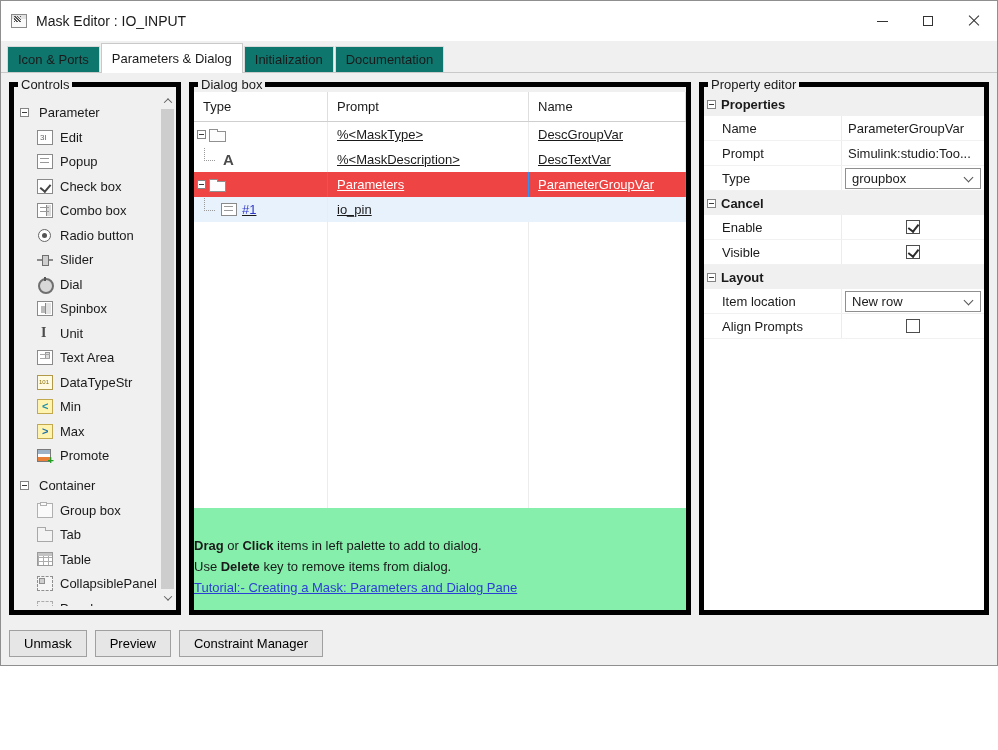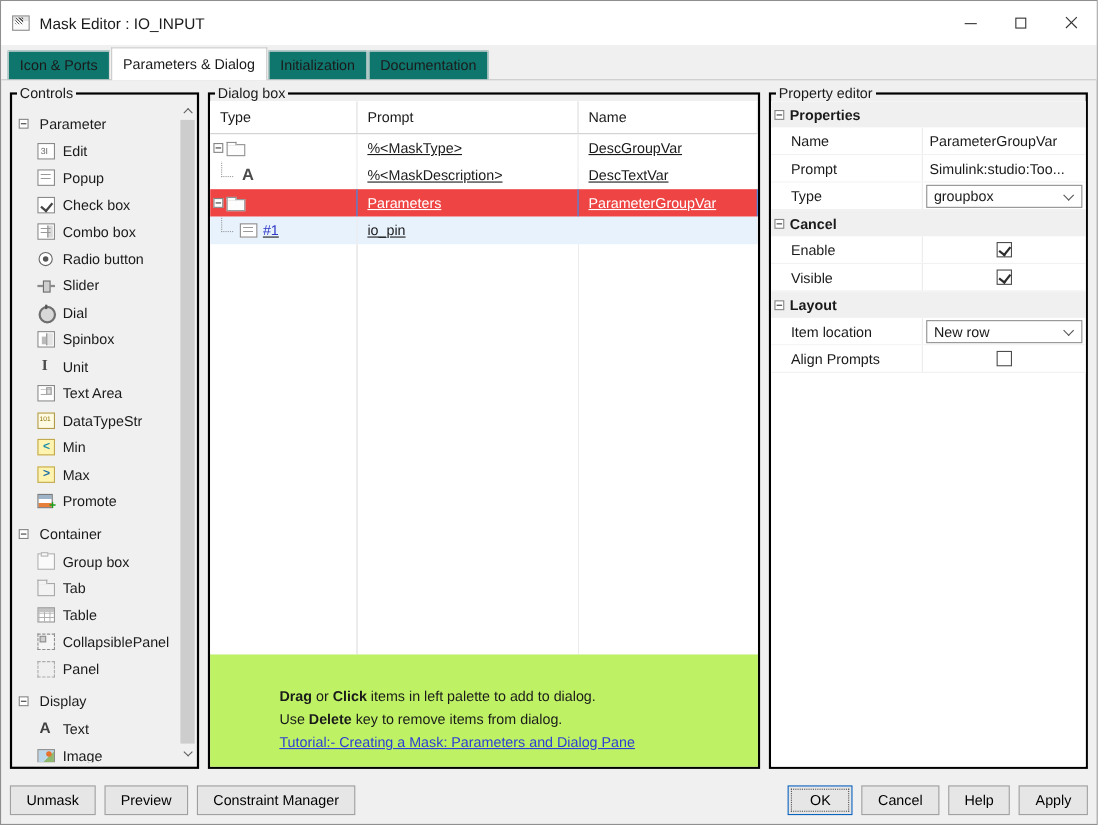--- a/index.html
+++ b/index.html
@@ -1,19 +1,19 @@
 <!DOCTYPE html>
 <html><head>
 <meta charset="utf-8">
 <style>
   * { box-sizing: border-box; margin: 0; padding: 0; }
   html,body { width: 998px; height: 750px; }
   body { font-family: "Liberation Sans", sans-serif; font-size: 13px; color: #1a1a1a; background:#fff; }
 
-  .window { width: 998px; height: 750px; border: 1px solid #8f8f8f; background: #f0f0f0;
+  .window { width: 998px; height: 666px; border: 1px solid #8f8f8f; background: #f0f0f0;
             display: flex; flex-direction: column; overflow: hidden; }
 
   
   .titlebar { height: 40px; background: #fff; display: flex; align-items: center; flex: 0 0 40px; }
   .app-icon { width: 16px; height: 14px; border: 1px solid #8a8a8a; margin-left: 10px;
               background: linear-gradient(#e3e3e3 0 4px, #fafafa 4px); position: relative; flex: 0 0 16px; }
   .app-icon::after { content:""; position:absolute; left:2px; top:1px; width:7px; height:6px;
               background: repeating-linear-gradient(45deg, #555 0 1px, transparent 1px 2px); }
   .title-text { margin-left: 9px; font-size: 14px; }
   .win-controls { margin-left: auto; display: flex; height: 100%; }
@@ -28,21 +28,21 @@
   
   .tabstrip { height: 32px; flex: 0 0 32px; background:#f0f0f0; display:flex; align-items:flex-end;
               padding-left: 6px; border-bottom: 1px solid #c9c9c9; }
   .tab { height: 26px; line-height: 25px; padding: 0 10px; background: #0f766e;
          border: 1px solid #d9d9d9; border-bottom: none; margin-right: 1px; }
   .tab.active { height: 30px; line-height: 29px; background: #fff; border-color: #c9c9c9;
                 margin-bottom: -1px; position: relative; z-index: 2; }
 
   
   .content { flex: 1; min-height: 0; display: flex; padding: 4px 8px 6px 8px; }
-  fieldset.panel { border: 2px solid #000000; background: #f0f0f0; padding: 0; min-width: 0; }
+  fieldset.panel { border: 5px solid #000000; background: #f0f0f0; padding: 0; min-width: 0; }
   legend { font-size: 13px; padding: 0 3px; margin-left: 4px; }
 
   
   .panel-left { width: 172px; flex: 0 0 172px; position: relative; }
   .ctl-body { position: relative; height: calc(100% - 4px); overflow: hidden; }
   .ctl-list { padding: 3px 16px 0 6px; }
   .sec-hdr { height: 26px; display: flex; align-items: center; gap: 10px; margin-top: 4px; }
   .sec-hdr .lbl { }
   .pal-item { height: 24.5px; display: flex; align-items: center; gap: 7px; padding-left: 17px; }
   .pal-label { white-space: nowrap; }
@@ -136,21 +136,21 @@
       background:#fdfdfd; border:1px solid #909090; border-bottom:none; }
   .ico-A { width: 16px; flex: 0 0 16px; position: relative; height: 16px; }
   .ico-A::after { content:"A"; position:absolute; left:2px; top:-1px; font-size:15px; font-weight:bold; color:#4b4b4b; }
   .ico-popup-sm { width: 16px; height: 13px; flex: 0 0 16px; border: 1px solid #8a8a8a; background:#fff; position: relative; }
   .ico-popup-sm::after { content:""; position:absolute; left:2px; right:3px; top:2px; bottom:2px;
       background: repeating-linear-gradient(#9a9a9a 0 1px, transparent 1px 4px); }
   .elbow { width: 11px; height: 16px; flex: 0 0 11px; margin-left: 7px; margin-right: 3px;
       border-left: 1px dotted #9a9a9a; border-bottom: 1px dotted #9a9a9a; transform: translateY(-7px); }
   .badge { color: #3038c8; margin-left: 2px; }
 
-  .dlg-help { height: 102px; flex: 0 0 102px; background: #bef264; display: flex; justify-content: center; padding-top: 27px; }
+  .dlg-help { height: 102px; flex: 0 0 102px; background: #86efac; display: flex; padding-top: 27px; }
   .help-inner { width: 372px; line-height: 21px; }
   .help-inner .b { font-weight: bold; }
   .help-link { color: #2b3fd4; text-decoration: underline; display:inline-block; }
 
   
   .panel-right { width: 290px; flex: 0 0 290px; display: flex; flex-direction: column; }
   .pe-body { background: #fff; flex: 1; min-height: 0; overflow: hidden; }
   .pe-sec { height: 24px; display: flex; align-items: center; gap: 5px; padding-left: 3px;
             background: #f0f0f0; font-weight: bold; }
   .pe-row { display: flex; height: 25px; background: #fff; border-bottom: 1px solid #f1f1f1; align-items: stretch; }
@@ -443,21 +443,15 @@
         </div>
 
       </div>
     </fieldset>
   </div>
 
   <div class="footer">
     <button class="btn">Unmask</button>
     <button class="btn">Preview</button>
     <button class="btn">Constraint Manager</button>
-    <div class="btn-right-group">
-      <button class="btn ok">OK</button>
-      <button class="btn">Cancel</button>
-      <button class="btn">Help</button>
-      <button class="btn">Apply</button>
-    </div>
   </div>
 
 </div>
 
 </body></html>

